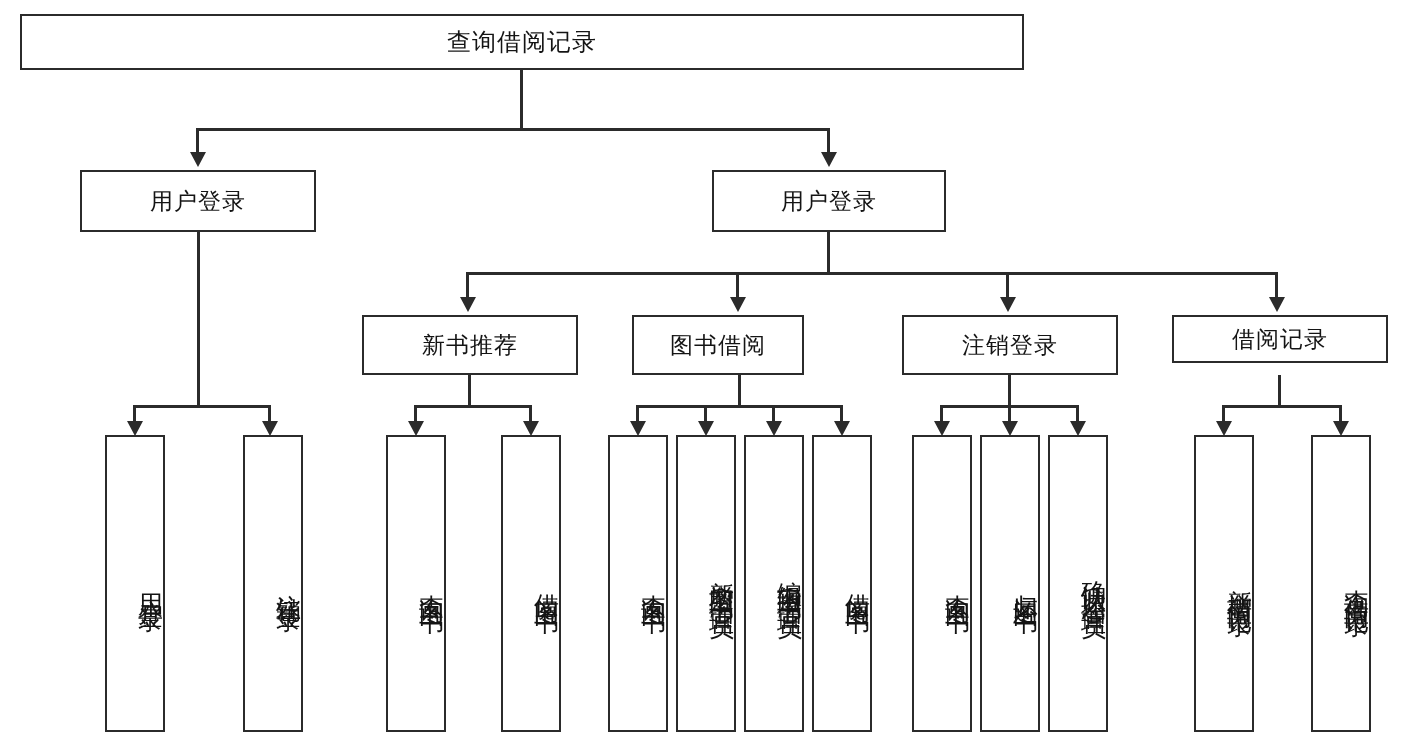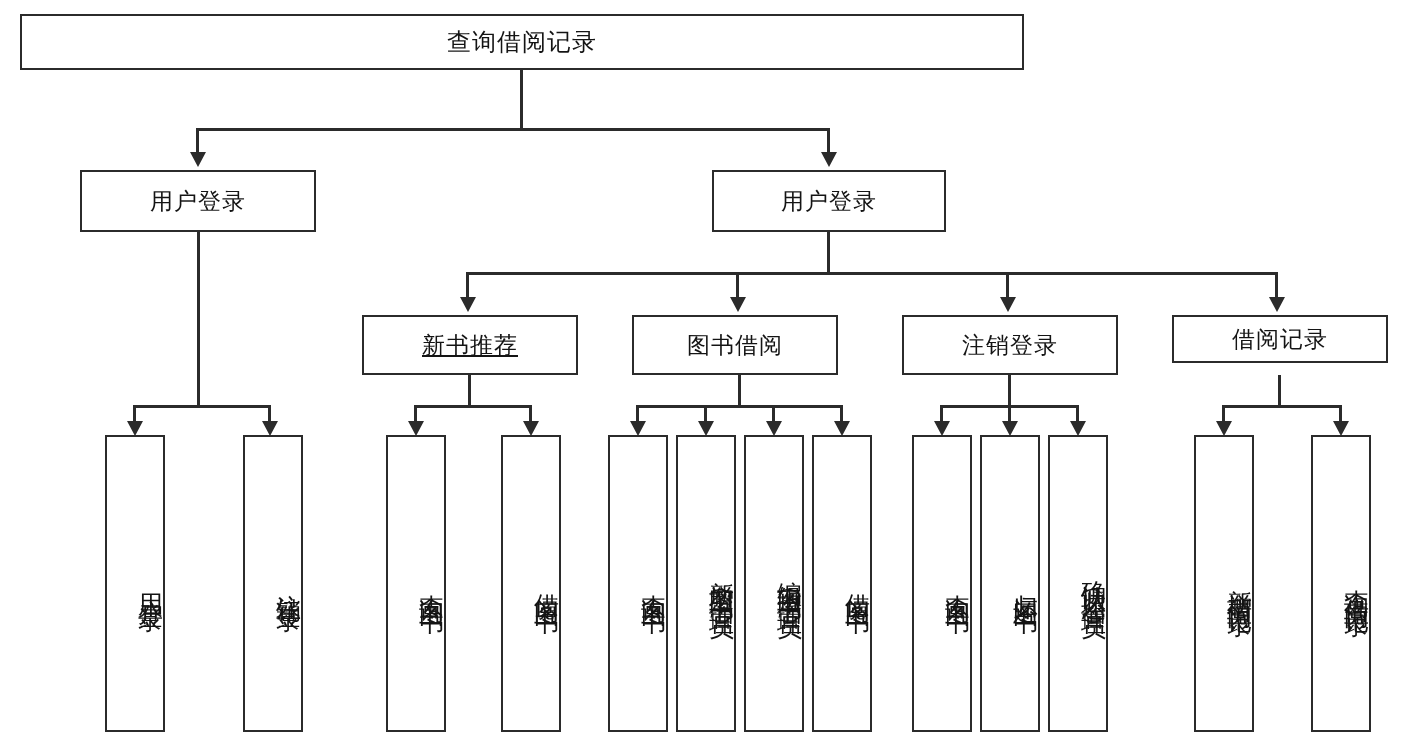--- a/index.html
+++ b/index.html
@@ -108,24 +108,24 @@
   <div class="ln hseg" style="left:466px;top:272px;width:812px;height:3px;"></div>
   <div class="ln vseg" style="left:466px;top:272px;width:3px;height:28px;"></div>
   <div class="arrow" style="left:460px;top:297px;"></div>
   <div class="ln vseg" style="left:736px;top:272px;width:3px;height:28px;"></div>
   <div class="arrow" style="left:730px;top:297px;"></div>
   <div class="ln vseg" style="left:1006px;top:272px;width:3px;height:28px;"></div>
   <div class="arrow" style="left:1000px;top:297px;"></div>
   <div class="ln vseg" style="left:1275px;top:272px;width:3px;height:28px;"></div>
   <div class="arrow" style="left:1269px;top:297px;"></div>
 
-  <div class="node h" style="left:362px;top:315px;width:216px;height:60px;text-decoration:underline;">
+  <div class="node h" style="left:362px;top:315px;width:216px;height:60px;">
     <span>新书推荐</span>
   </div>
-  <div class="node h" style="left:632px;top:315px;width:206px;height:60px;">
+  <div class="node h" style="left:632px;top:315px;width:172px;height:60px;">
     <span>图书借阅</span>
   </div>
   <div class="node h" style="left:902px;top:315px;width:216px;height:60px;">
     <span>注销登录</span>
   </div>
   <div class="node h" style="left:1172px;top:315px;width:216px;height:48px;">
     <span>借阅记录</span>
   </div>
 
   <div class="ln vseg" style="left:468px;top:375px;width:3px;height:32px;"></div>

